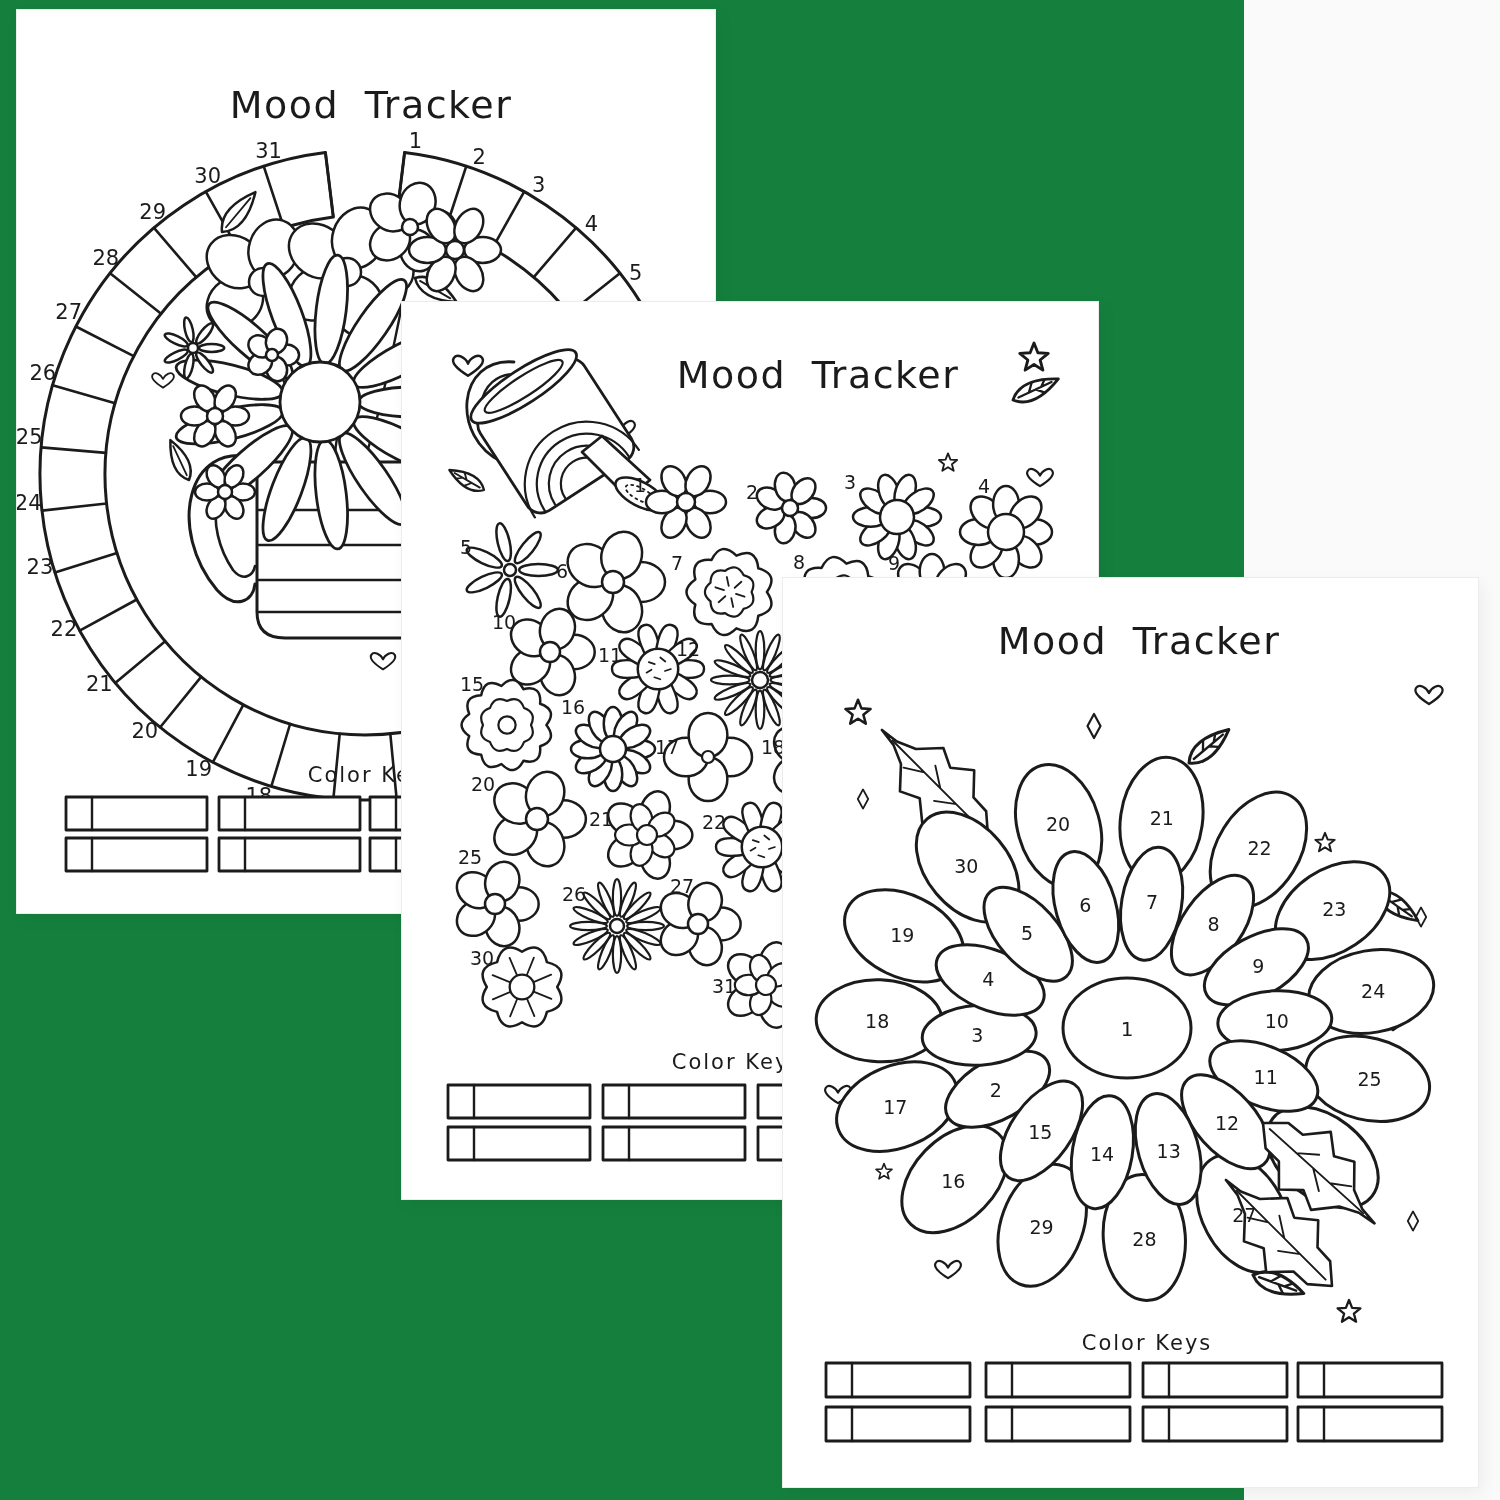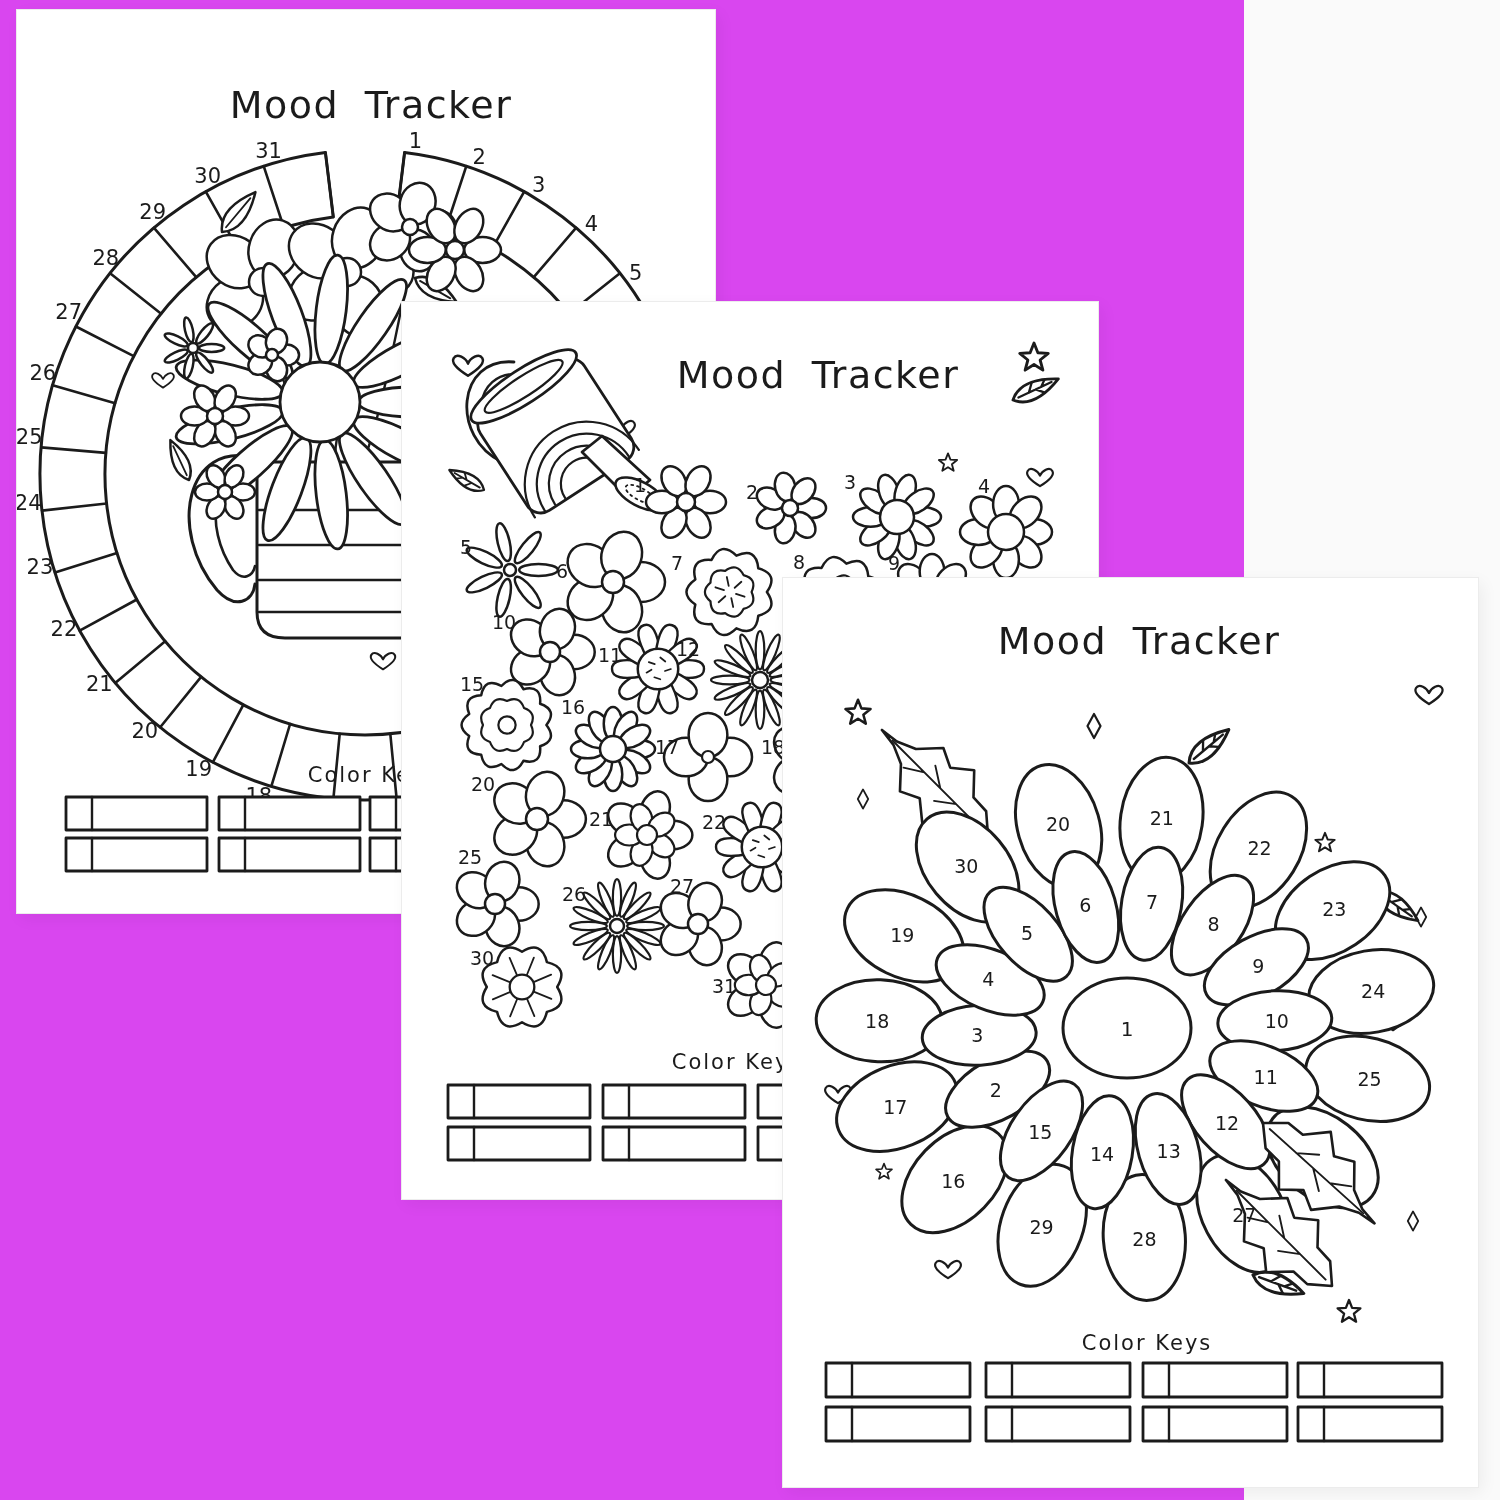--- a/index.html
+++ b/index.html
@@ -1,17 +1,17 @@
 <!DOCTYPE html>
 <html><head>
 <meta charset="utf-8">
 <style>
   html,body{margin:0;padding:0;}
   body{width:1500px;height:1500px;background:#fafafa;font-family:"DejaVu Sans",sans-serif;overflow:hidden;position:relative;}
-  #canvas{position:absolute;left:0;top:0;width:1244px;height:1500px;background:#d946ef;}
+  #canvas{position:absolute;left:0;top:0;width:1244px;height:1500px;background:#15803d;}
   .page{position:absolute;background:#ffffff;box-shadow:0 0 0 1px #ececec, 4px 5px 16px rgba(0,0,0,.06);}
   .page svg{display:block;width:100%;height:100%;}
   svg text{font-family:"DejaVu Sans",sans-serif;fill:#1b1b1b;}
 </style>
 </head>
 <body>
 
 <div id="canvas">
   <div class="page" id="page-back" style="left: 17px; top: 10px; width: 698px; height: 903px;">
       <svg viewBox="0 0 698 903">

